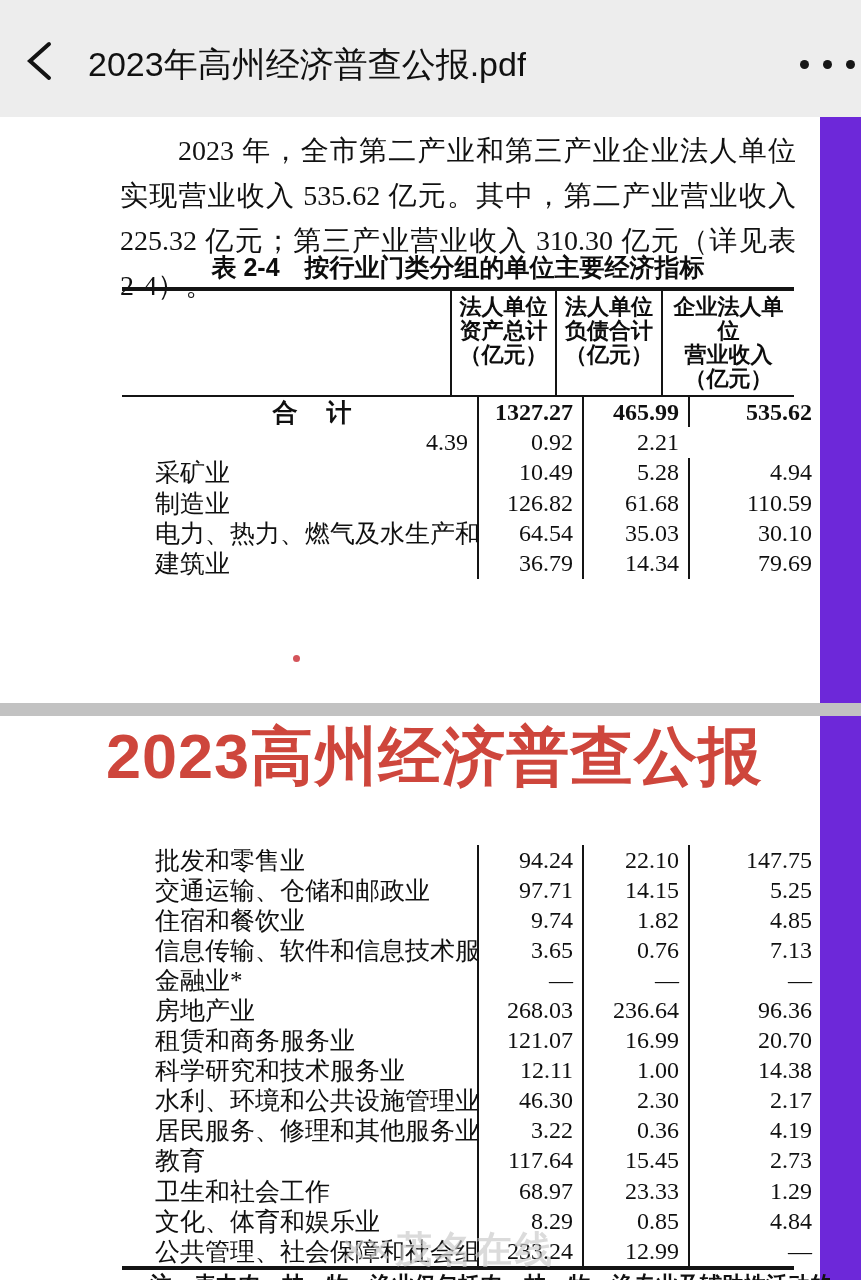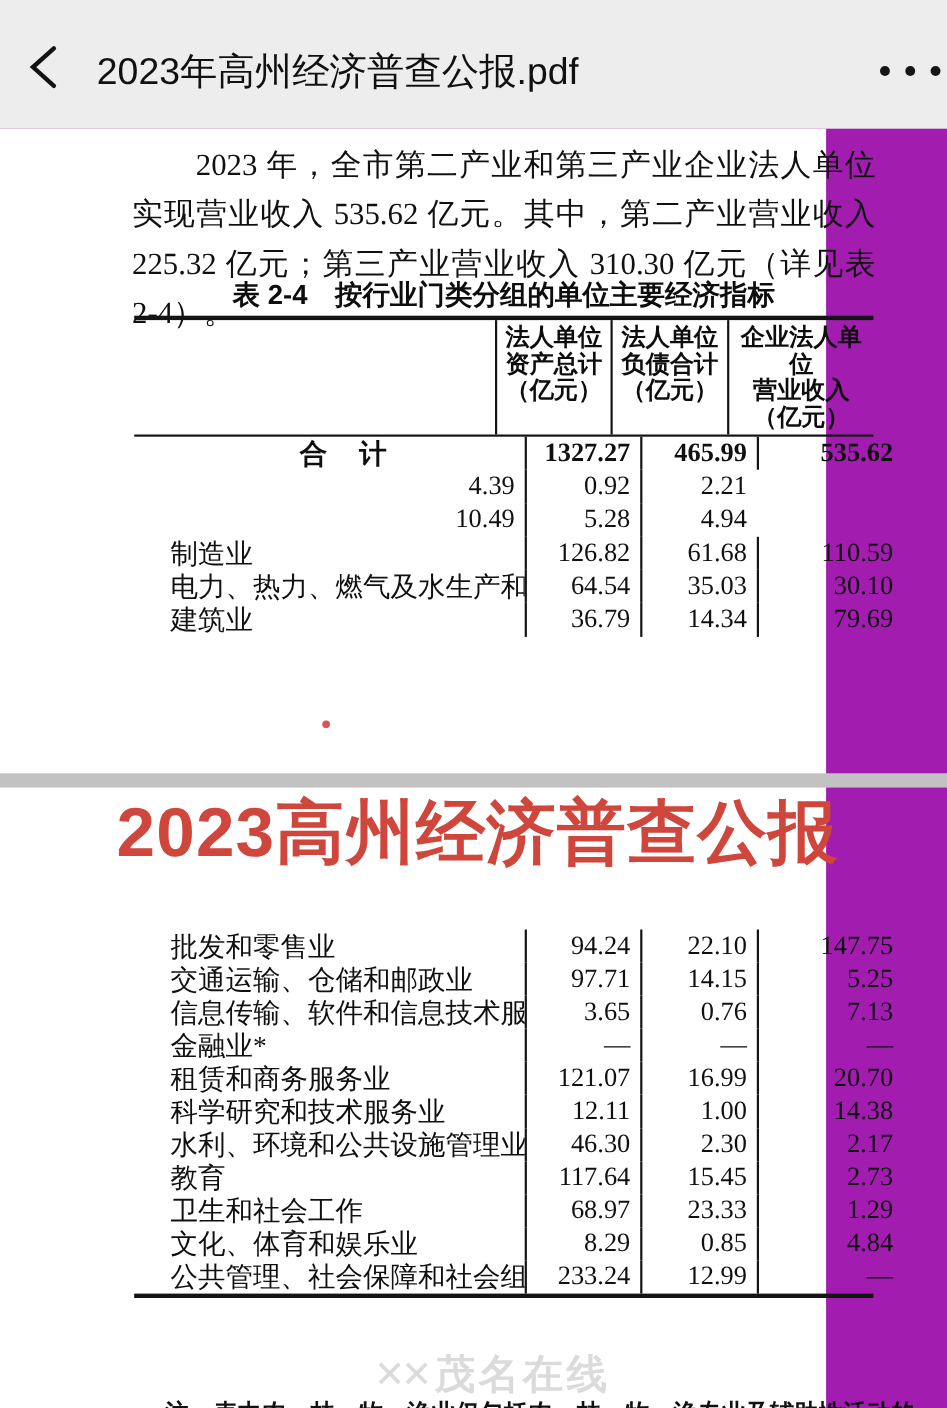--- a/index.html
+++ b/index.html
@@ -3,34 +3,34 @@
 <meta charset="utf-8">
 <style>
   :root{
     --app-bar-bg:#ededed; --text:#151515; --banner-red:#ce463c;
     --divider-gray:#c2c2c2; --dot-red:#d4545a; --watermark-gray:#c9c9c9;
     --border-black:#141414;
   }
   *{margin:0;padding:0;box-sizing:border-box;}
   html,body{background:#fff;}
   .screen{
-    position:relative;width:861px;height:1280px;background:#a21caf;
+    position:relative;width:861px;height:1280px;background:#6d28d9;
     overflow:hidden;font-family:"Liberation Serif","DejaVu Serif",serif;color:var(--text);
   }
   
   .appbar{position:absolute;left:0;top:0;width:861px;height:117px;background:var(--app-bar-bg);}
   .back{position:absolute;left:22px;top:40px;width:34px;height:42px;cursor:pointer;}
   .apptitle{
     position:absolute;left:88px;top:42px;font-family:"Liberation Sans","DejaVu Sans",sans-serif;
     font-size:34px;font-weight:500;color:#111;white-space:nowrap;max-width:660px;overflow:hidden;
   }
   .more{position:absolute;right:2px;top:56px;display:flex;gap:14px;cursor:pointer;padding:4px;}
   .more .dot{width:9px;height:9px;border-radius:50%;background:#161616;}
   
-  .doc{position:absolute;left:0;top:117px;width:751px;height:1163px;background:#fff;}
+  .doc{position:absolute;left:0;top:117px;width:820px;height:1163px;background:#fff;}
   .para{
     position:absolute;left:120px;top:11px;width:676px;font-size:28px;line-height:45px;
     text-align:justify;text-indent:58px;color:#111;
   }
   .ttitle{
     position:absolute;left:122px;top:134px;width:672px;text-align:center;
     font-family:"Liberation Sans","DejaVu Sans",sans-serif;font-weight:700;font-size:25px;color:#0d0d0d;
   }
   .dtable{position:absolute;left:122px;width:672px;background:transparent;}
   .part1{top:170px;border-top:4px solid var(--border-black);}
@@ -115,20 +115,21 @@
             <div class="tcell num">1327.27</div>
             <div class="tcell num">465.99</div>
             <div class="tcell num">535.62</div>
           </div>
           <div class="trow">
             <div class="tcell num">4.39</div>
             <div class="tcell num">0.92</div>
             <div class="tcell num">2.21</div>
           </div>
           <div class="trow">
+            <div class="tcell label">采矿业</div>
             <div class="tcell num">10.49</div>
             <div class="tcell num">5.28</div>
             <div class="tcell num">4.94</div>
           </div>
           <div class="trow">
             <div class="tcell label">制造业</div>
             <div class="tcell num">126.82</div>
             <div class="tcell num">61.68</div>
             <div class="tcell num">110.59</div>
           </div>
@@ -161,48 +162,66 @@
             <div class="tcell num">22.10</div>
             <div class="tcell num">147.75</div>
           </div>
           <div class="trow">
             <div class="tcell label">交通运输、仓储和邮政业</div>
             <div class="tcell num">97.71</div>
             <div class="tcell num">14.15</div>
             <div class="tcell num">5.25</div>
           </div>
           <div class="trow">
+            <div class="tcell label">住宿和餐饮业</div>
+            <div class="tcell num">9.74</div>
+            <div class="tcell num">1.82</div>
+            <div class="tcell num">4.85</div>
+          </div>
+          <div class="trow">
             <div class="tcell label">信息传输、软件和信息技术服务业</div>
             <div class="tcell num">3.65</div>
             <div class="tcell num">0.76</div>
             <div class="tcell num">7.13</div>
           </div>
           <div class="trow">
             <div class="tcell label">金融业*</div>
             <div class="tcell num">—</div>
             <div class="tcell num">—</div>
             <div class="tcell num">—</div>
           </div>
           <div class="trow">
+            <div class="tcell label">房地产业</div>
+            <div class="tcell num">268.03</div>
+            <div class="tcell num">236.64</div>
+            <div class="tcell num">96.36</div>
+          </div>
+          <div class="trow">
             <div class="tcell label">租赁和商务服务业</div>
             <div class="tcell num">121.07</div>
             <div class="tcell num">16.99</div>
             <div class="tcell num">20.70</div>
           </div>
           <div class="trow">
             <div class="tcell label">科学研究和技术服务业</div>
             <div class="tcell num">12.11</div>
             <div class="tcell num">1.00</div>
             <div class="tcell num">14.38</div>
           </div>
           <div class="trow">
             <div class="tcell label">水利、环境和公共设施管理业</div>
             <div class="tcell num">46.30</div>
             <div class="tcell num">2.30</div>
             <div class="tcell num">2.17</div>
+          </div>
+          <div class="trow">
+            <div class="tcell label">居民服务、修理和其他服务业</div>
+            <div class="tcell num">3.22</div>
+            <div class="tcell num">0.36</div>
+            <div class="tcell num">4.19</div>
           </div>
           <div class="trow">
             <div class="tcell label">教育</div>
             <div class="tcell num">117.64</div>
             <div class="tcell num">15.45</div>
             <div class="tcell num">2.73</div>
           </div>
           <div class="trow">
             <div class="tcell label">卫生和社会工作</div>
             <div class="tcell num">68.97</div>

